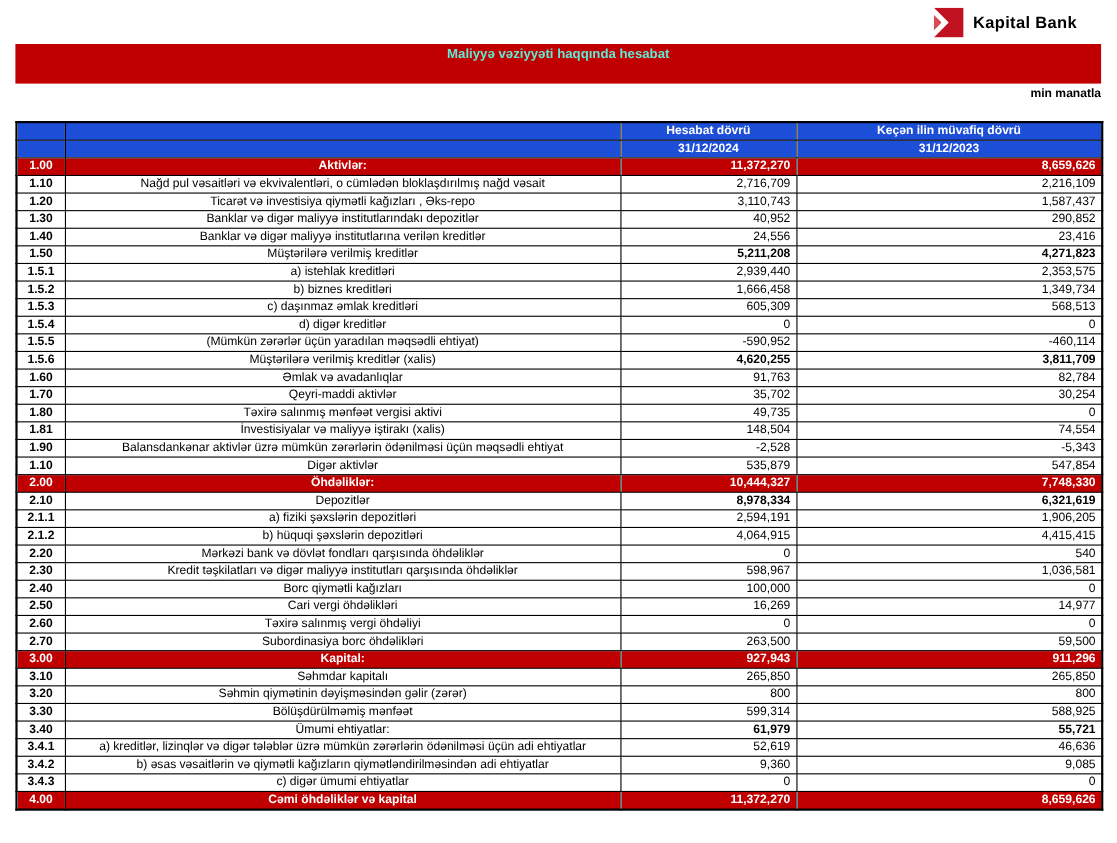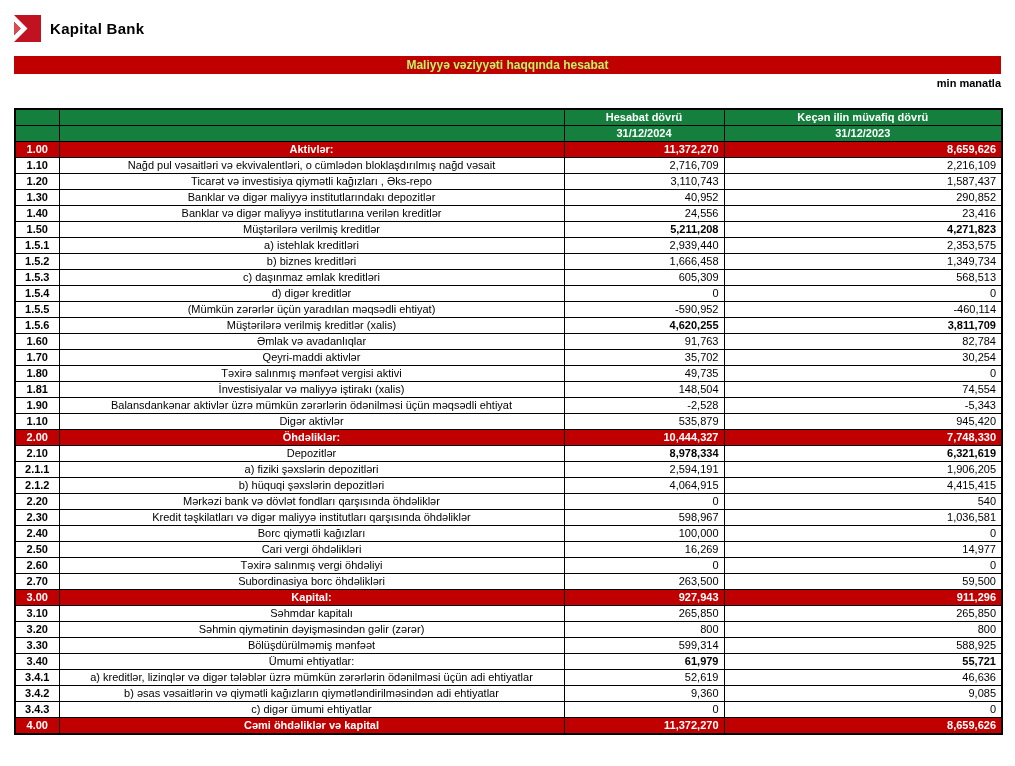--- a/index.html
+++ b/index.html
@@ -8,37 +8,38 @@
     width: 1015px; height: 766px;
     background: #ffffff;
     font-family: "Liberation Sans", sans-serif;
     color: #000;
     overflow: hidden;
   }
   .page { padding: 0 14px; }
 
   
   .topbar {
-    height: 56px;
+    height: 40px;
     display: flex;
+    justify-content: flex-end;
     align-items: center;
     padding-right: 22px;
   }
   .logo { display: flex; align-items: center; gap: 9px; }
   .logo-mark { width: 27px; height: 27px; display: block; }
   .logo-text { font-weight: bold; font-size: 15px; letter-spacing: 0.3px; }
 
   
   .title-bar {
     background: #C00000;
-    color: #bef264;
+    color: #5eead4;
     text-align: center;
     font-weight: bold;
     font-size: 12px;
-    height: 18px;
+    height: 36px;
     line-height: 18px;
   }
 
   .unit-note {
     text-align: right;
     font-weight: bold;
     font-size: 11px;
     height: 34px;
     line-height: 18px;
   }
@@ -53,21 +54,21 @@
   .fin-table th, .fin-table td {
     border: 1px solid #000;
     font-size: 11px;
     line-height: 15px;
     height: 16px;
     padding: 0 5px;
     overflow: hidden;
     white-space: nowrap;
   }
   .fin-table thead th {
-    background: #15803d;
+    background: #1d4ed8;
     color: #fff;
     font-weight: bold;
     text-align: center;
   }
   td.c-no { text-align: center; font-weight: bold; padding: 0 2px; }
   td.c-label { text-align: center; }
   td.c-val { text-align: right; }
 
   tr.row-section td {
     background: #C00000;
@@ -219,21 +220,21 @@
         <tr class="row-normal">
           <td class="c-no">1.90</td>
           <td class="c-label">Balansdankənar aktivlər üzrə mümkün zərərlərin ödənilməsi üçün məqsədli ehtiyat</td>
           <td class="c-val">-2,528</td>
           <td class="c-val">-5,343</td>
         </tr>
         <tr class="row-normal">
           <td class="c-no">1.10</td>
           <td class="c-label">Digər aktivlər</td>
           <td class="c-val">535,879</td>
-          <td class="c-val">945,420</td>
+          <td class="c-val">547,854</td>
         </tr>
         <tr class="row-section">
           <td class="c-no">2.00</td>
           <td class="c-label">Öhdəliklər:</td>
           <td class="c-val">10,444,327</td>
           <td class="c-val">7,748,330</td>
         </tr>
         <tr class="row-subtotal">
           <td class="c-no">2.10</td>
           <td class="c-label">Depozitlər</td>

